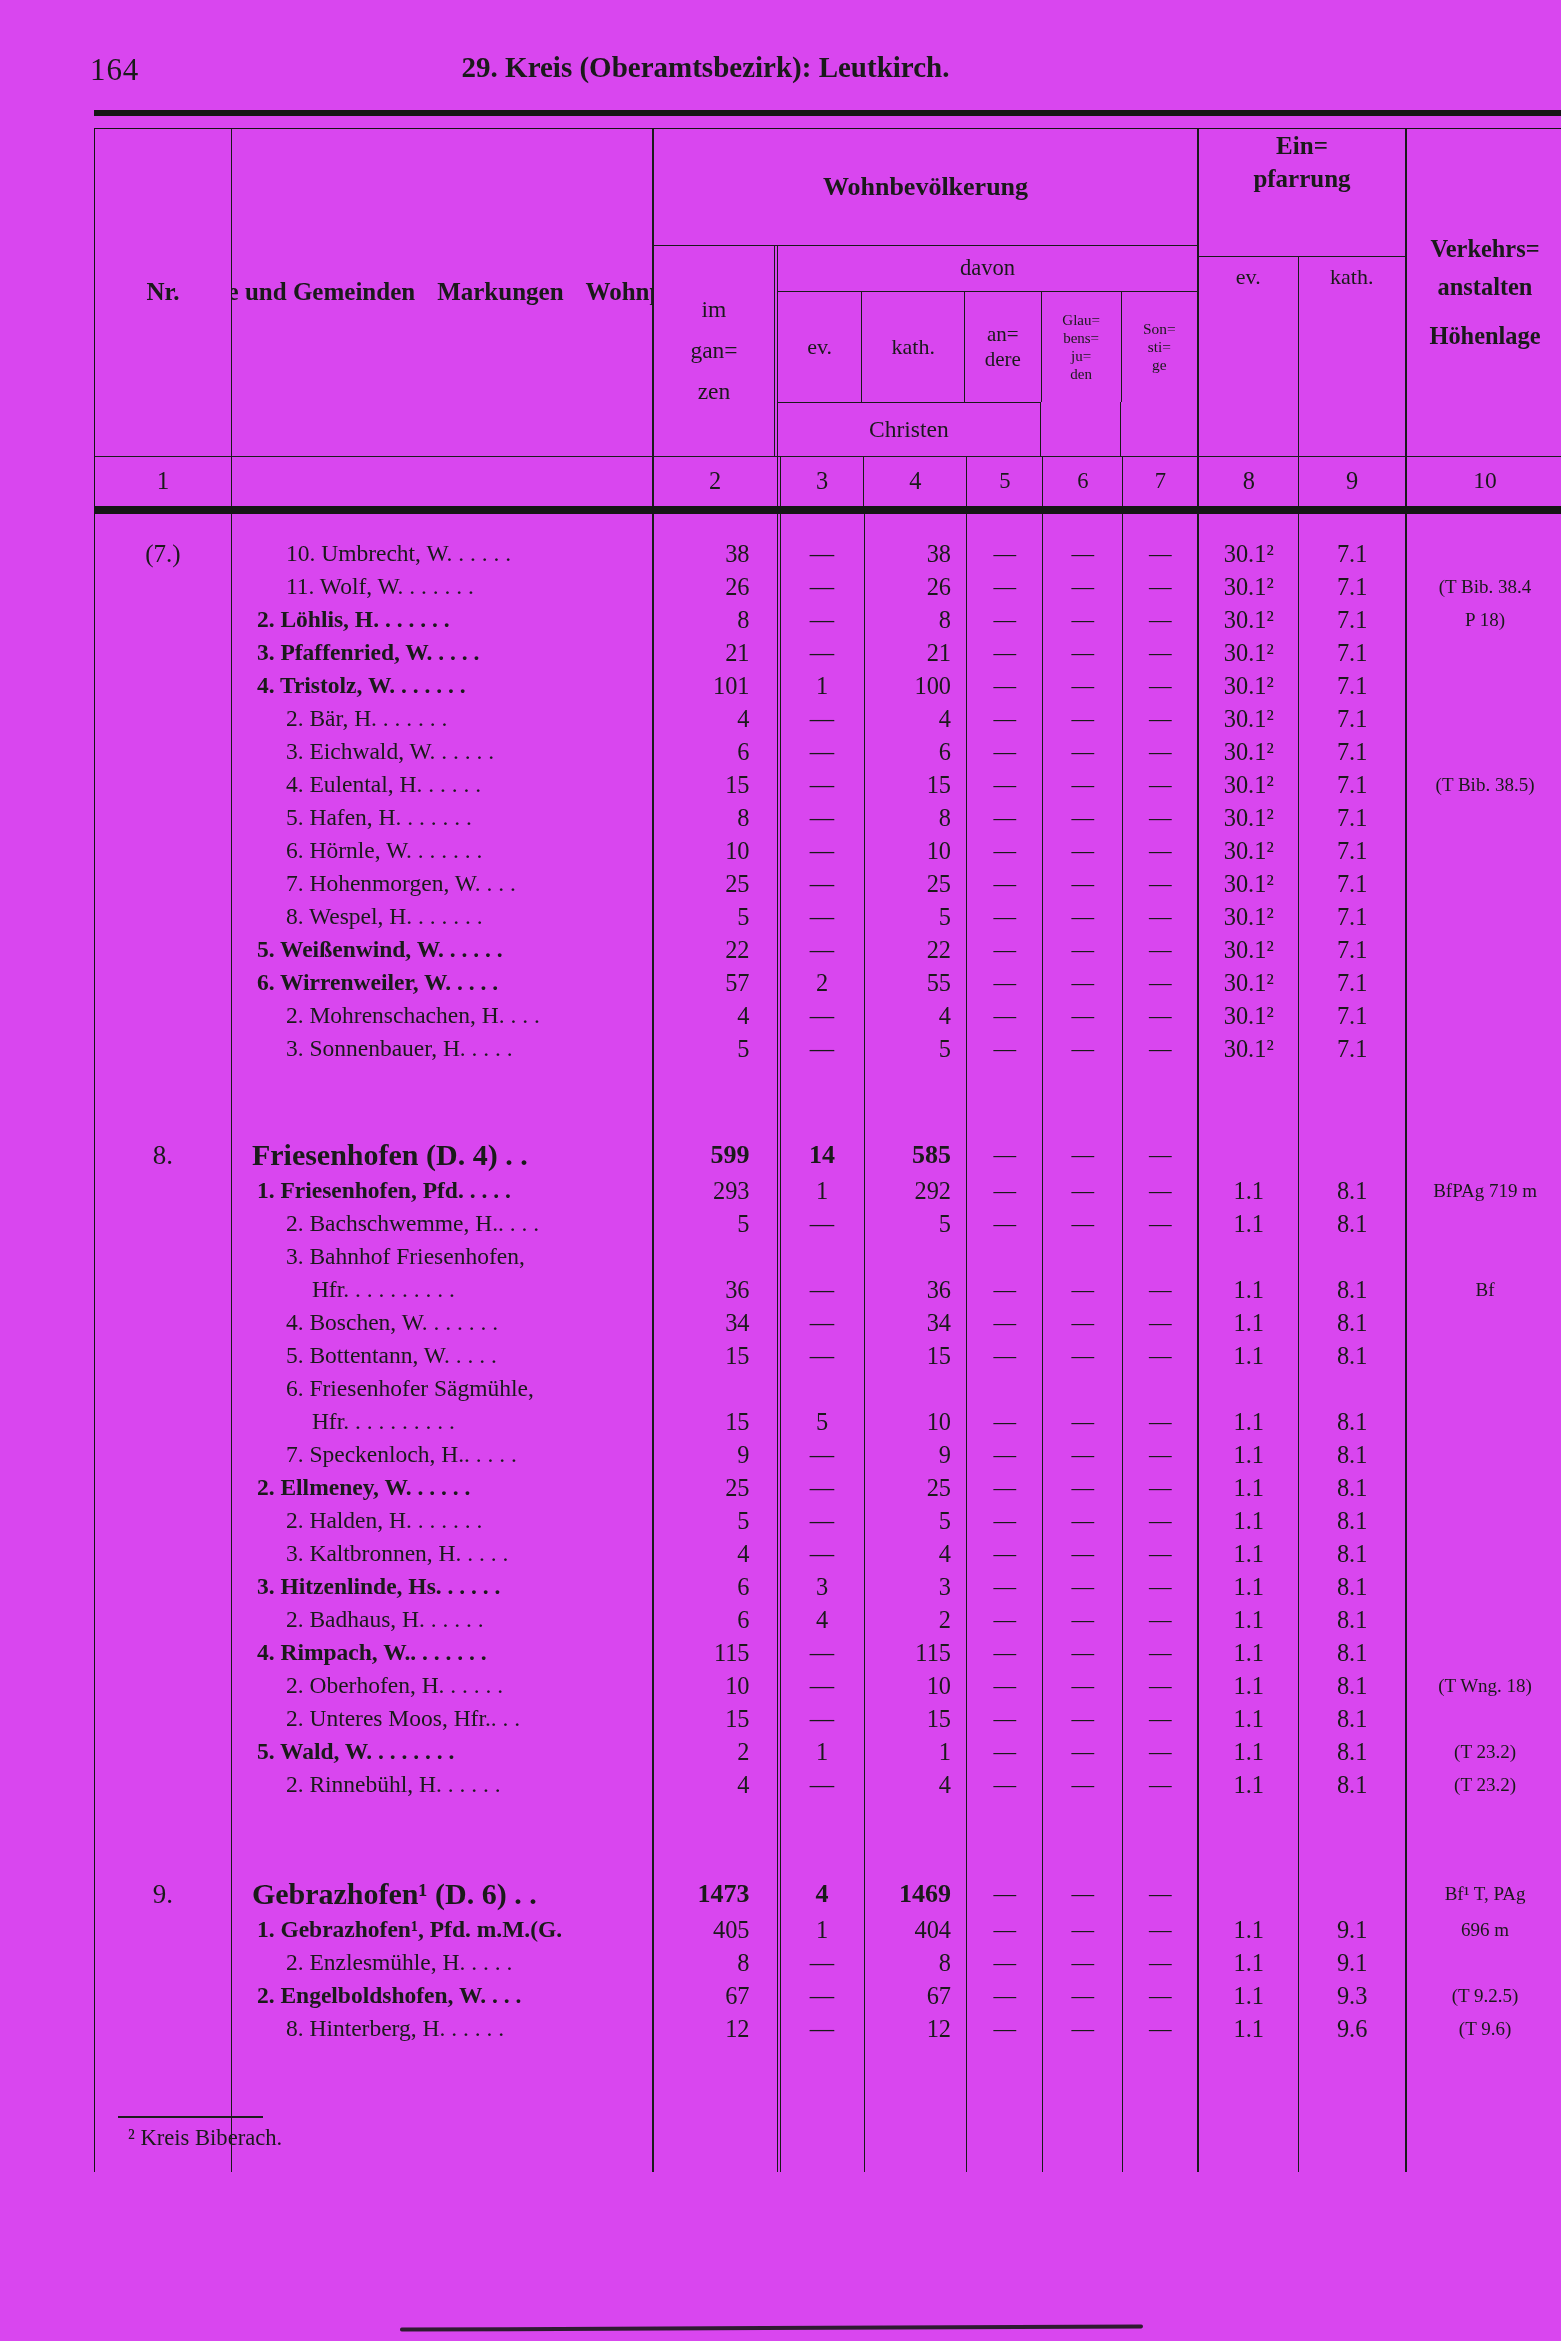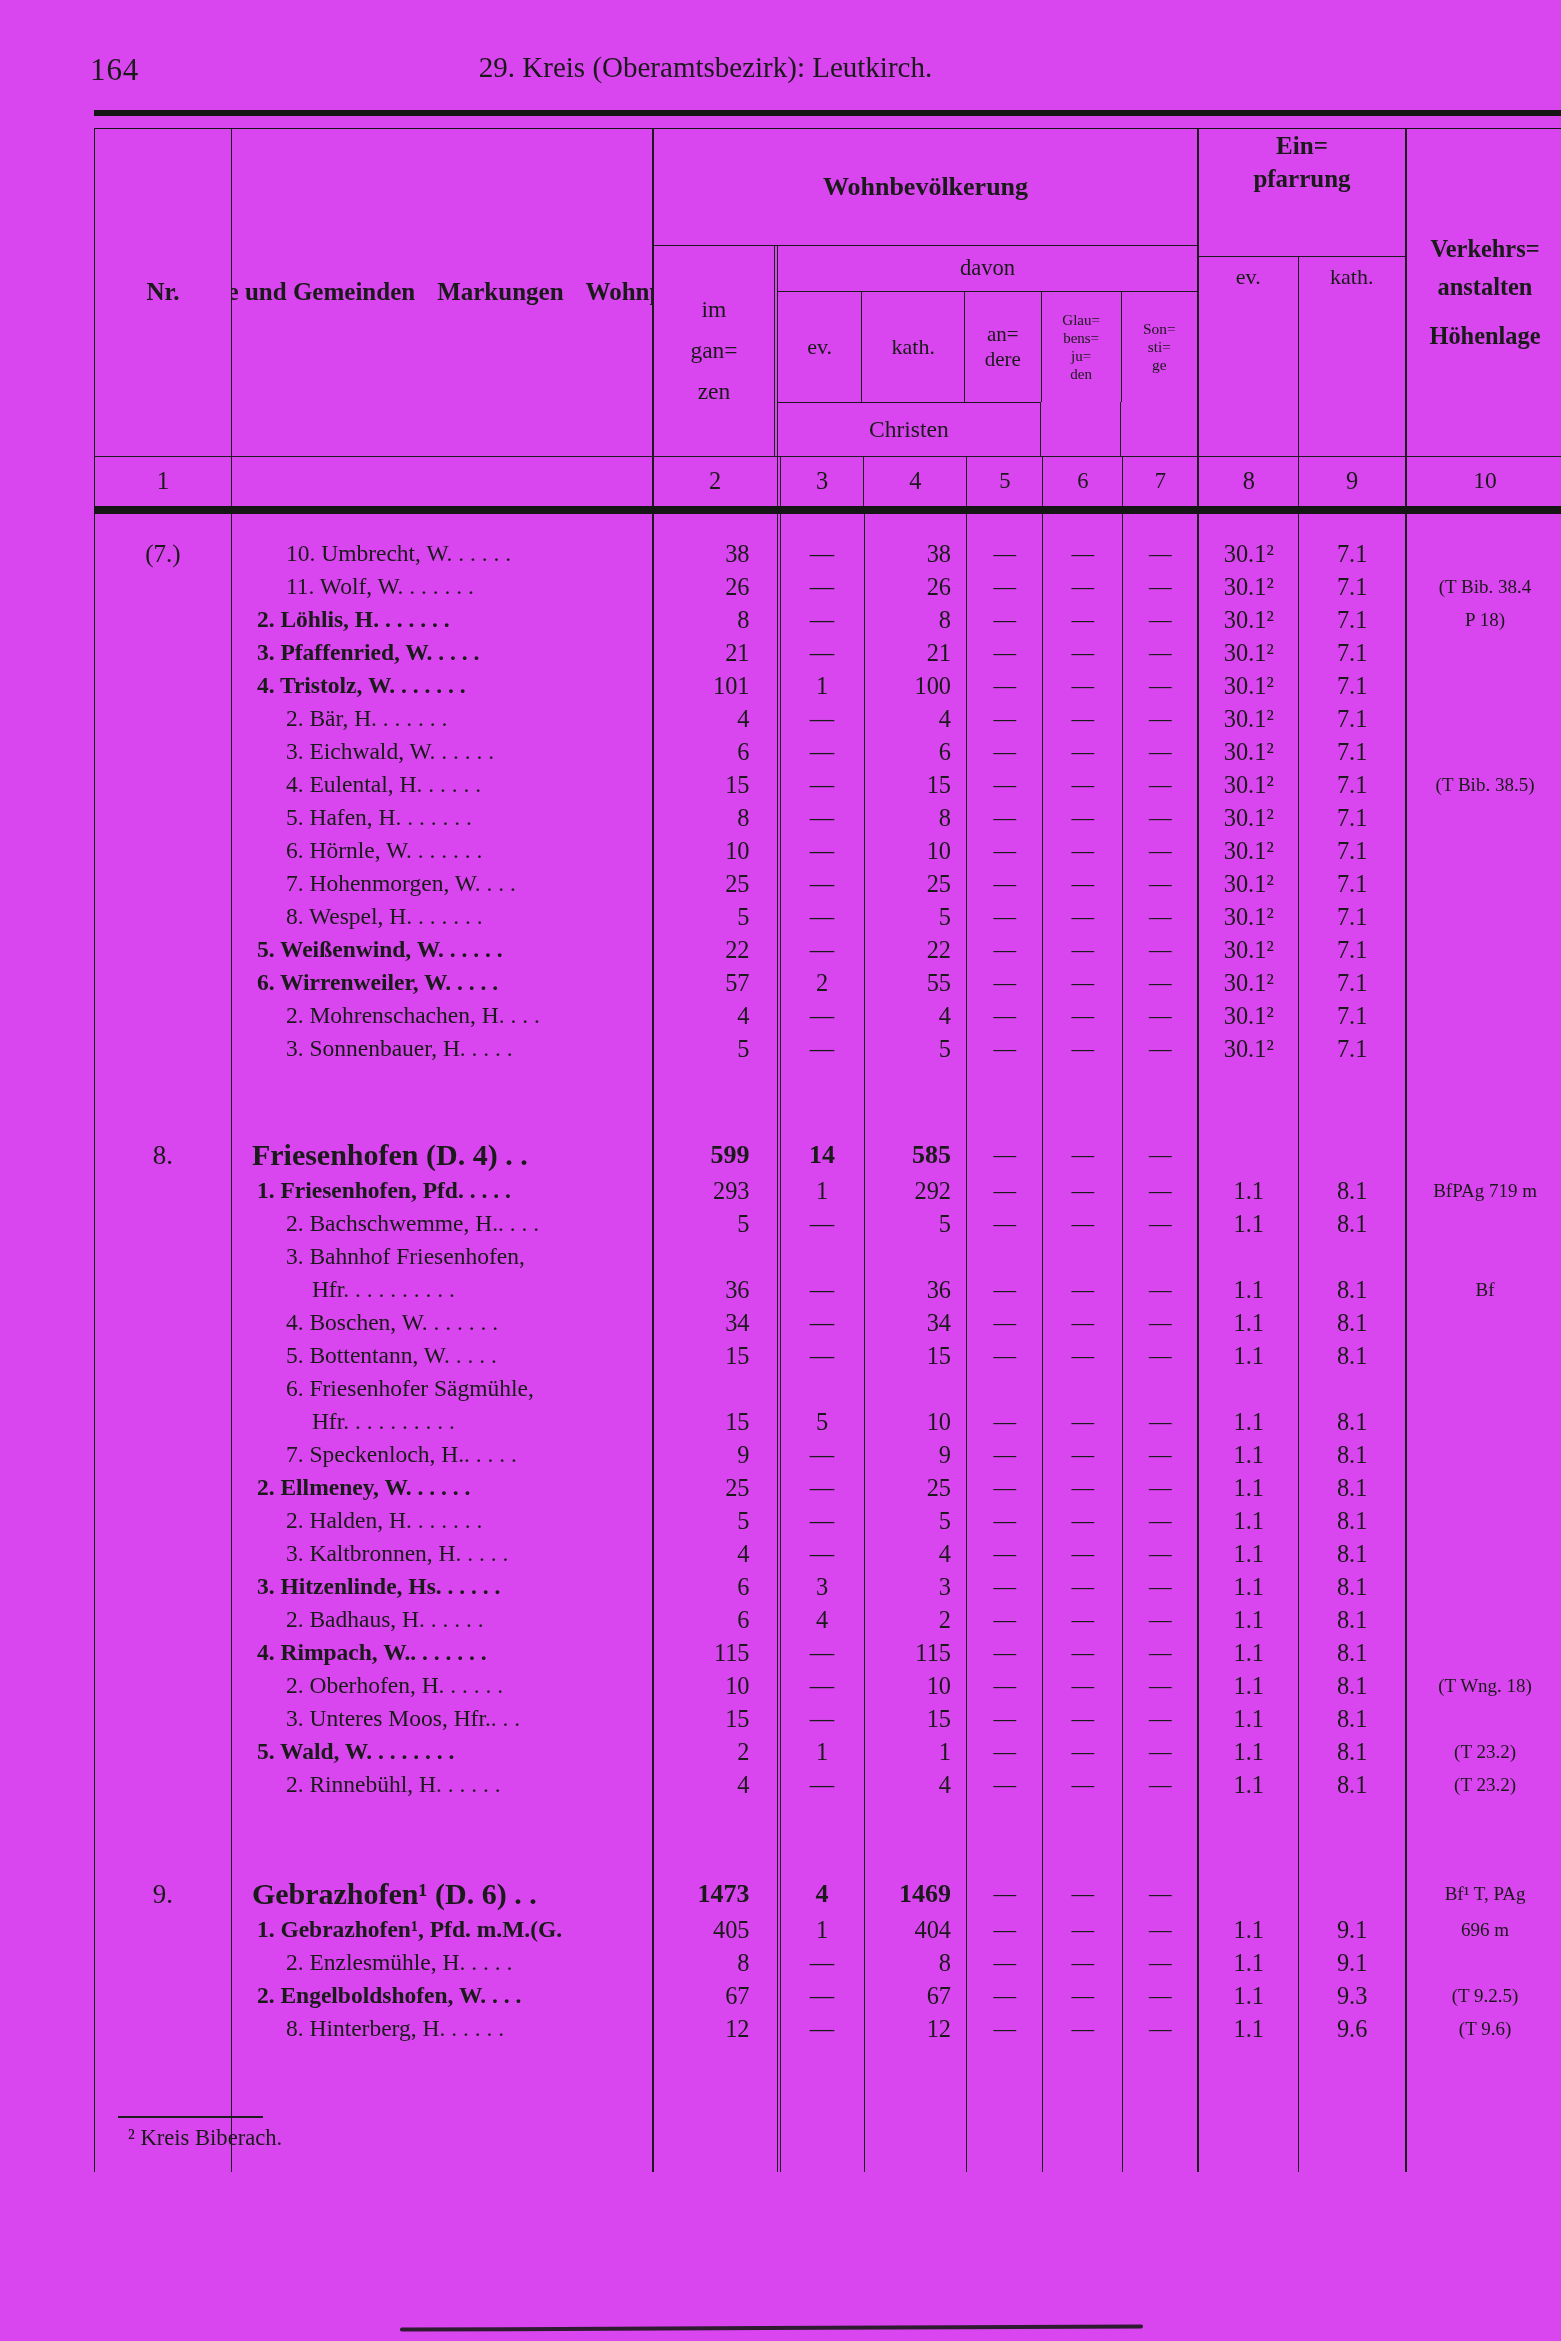--- a/index.html
+++ b/index.html
@@ -4,21 +4,21 @@
 <style>
   html,body{margin:0;padding:0;background:#e8e8e6;}
   .sheet{
     position:relative; width:1562px; height:2342px; background:#d946ef;
     font-family:"Liberation Serif","DejaVu Serif",serif; color:#1a1a1a;
     overflow:hidden;
   }
   
   .pagenum{position:absolute; left:90px; top:52px; font-size:31px; letter-spacing:0.9px;}
   .runtitle{position:absolute; left:95px; top:51px; width:1221px; text-align:center;
-    font-size:29px; font-weight:400;}
+    font-size:29px; font-weight:700;}
   
   .tbl{position:absolute; left:94px; top:110px; width:1469px; box-sizing:border-box;}
   .toprule{height:11.8px; border-top:6.3px solid #151515; border-bottom:1.8px solid #151515;}
   .tblinner{border-left:1.8px solid #151515;}
   .cell,.hcell{box-sizing:border-box; border-color:#1c1c1c; overflow:hidden; white-space:nowrap;}
   
   .cNr{width:137px; text-align:center; font-size:25px;}
   .cName{width:422px; font-size:23.5px; text-align:left;}
   .c2{width:127px; text-align:right; padding-right:27px; font-size:24.4px;}
   .c3{width:84px;  text-align:center; font-size:24.4px;}
@@ -643,21 +643,21 @@
             <div class="cell c4">10</div>
             <div class="cell c5">—</div>
             <div class="cell c6">—</div>
             <div class="cell c7">—</div>
             <div class="cell c8">1.1</div>
             <div class="cell c9">8.1</div>
             <div class="cell c10">(T Wng. 18)</div>
           </div>
           <div class="trow">
             <div class="cell cNr"></div>
-            <div class="cell cName i2">3. Unteres Moos, Hfr.. .  .</div>
+            <div class="cell cName i2">2. Unteres Moos, Hfr.. .  .</div>
             <div class="cell c2">15</div>
             <div class="cell c3">—</div>
             <div class="cell c4">15</div>
             <div class="cell c5">—</div>
             <div class="cell c6">—</div>
             <div class="cell c7">—</div>
             <div class="cell c8">1.1</div>
             <div class="cell c9">8.1</div>
             <div class="cell c10"></div>
           </div>

